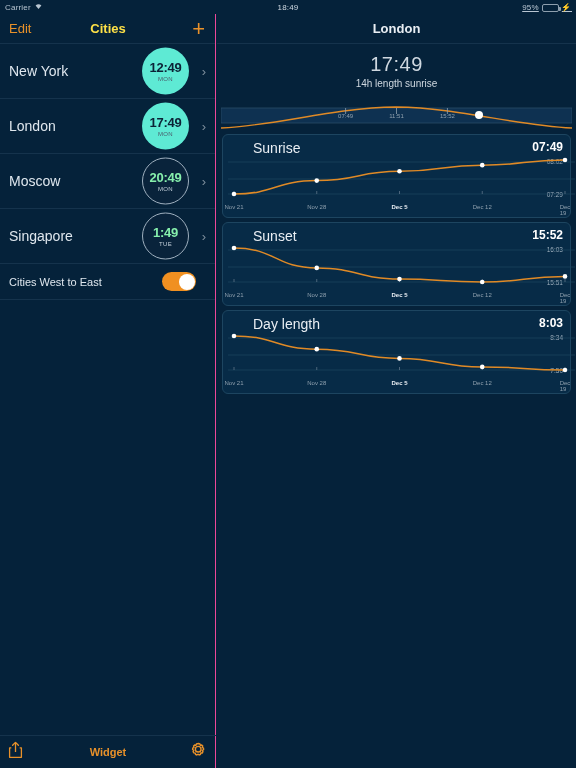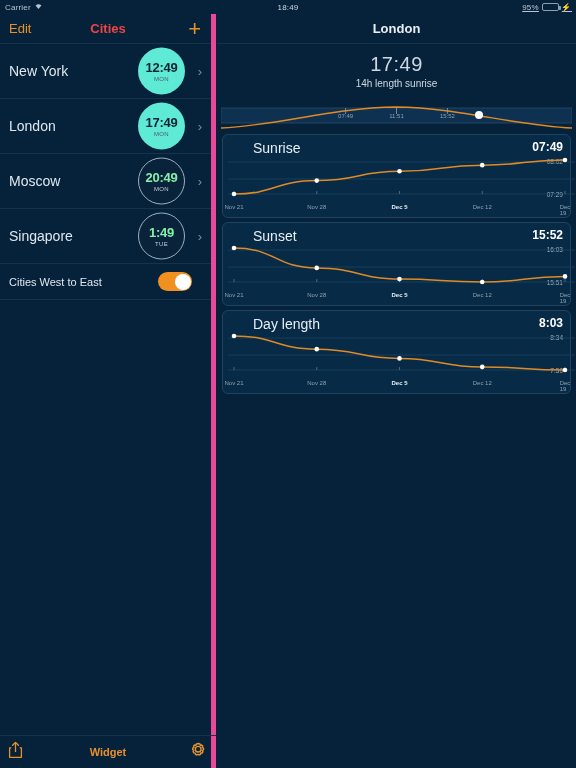--- a/index.html
+++ b/index.html
@@ -15,46 +15,46 @@
 
   
   .statusbar {
     position: absolute; top: 0; left: 0; width: 576px; height: 14px;
     display: flex; align-items: center;
     font-size: 8px; color: #b9c6d2; letter-spacing: .2px;
   }
   .sb-left { position: absolute; left: 5px; display: flex; align-items: center; gap: 3px; }
   .sb-center { position: absolute; left: 0; width: 576px; text-align: center; }
   .sb-center span { color: #cfd9e2; }
-  .sb-right { position: absolute; right: 4px; display: flex; align-items: flex-start; gap: 3px; text-decoration: underline; }
+  .sb-right { position: absolute; right: 4px; display: flex; align-items: flex-end; gap: 3px; text-decoration: underline; }
   .batt-shell {
     width: 17px; height: 8px; border: 1px solid #8e9fae; border-radius: 2px;
     padding: 1px; position: relative;
   }
   .batt-fill { height: 100%; background: #4cd964; border-radius: 1px; }
   .batt-cap {
     position: absolute; right: -3px; top: 2px; width: 2px; height: 4px;
     background: #8e9fae; border-radius: 0 1px 1px 0;
   }
   .bolt { color: #b9c6d2; font-size: 8px; }
 
   
   .sidebar {
     position: absolute; top: 14px; left: 0; width: 216px; height: 754px;
-    background: #05223a; border-right: 5px solid #ec4899;
+    background: #05223a; border-right: 1px solid #ec4899;
   }
   .sb-nav {
     position: relative; height: 30px; width: 100%;
     border-bottom: 1px solid #15334c;
     display: flex; align-items: center;
   }
   .sb-edit { position: absolute; left: 9px; color: #e8912a; font-size: 13px; }
   .sb-title {
     position: absolute; left: 0; width: 216px; text-align: center;
-    color: #ef4444; font-size: 13px; font-weight: bold;
+    color: #fde047; font-size: 13px; font-weight: bold;
   }
   .sb-plus {
     position: absolute; right: 10px; color: #e8912a; font-size: 22px;
     line-height: 14px; font-weight: 300;
   }
 
   .city-list { width: 100%; }
   .city-row {
     position: relative; height: 55px; width: 100%;
     border-bottom: 1px solid #15334c;

